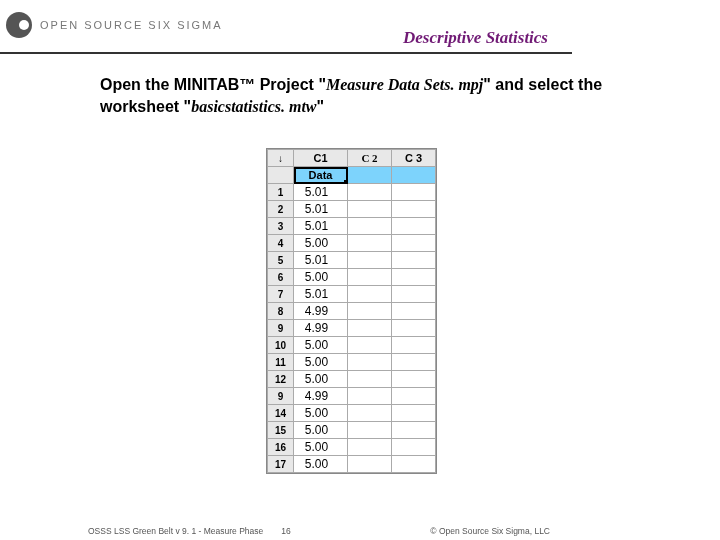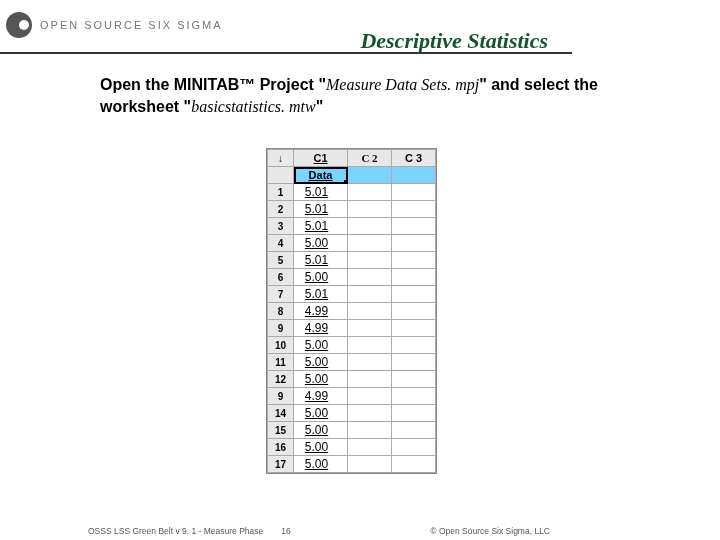--- a/index.html
+++ b/index.html
@@ -56,38 +56,38 @@
     color: #777;
     font-weight: 500;
   }
   .page-title {
     position: absolute;
     right: 24px;
     top: 20px;
     font-family: "Times New Roman", Times, serif;
     font-style: italic;
     font-weight: bold;
-    font-size: 22px;
-    color: #14532d;
+    font-size: 17px;
+    color: #701a75;
   }
   .instruction {
     position: absolute;
     top: 74px;
     left: 100px;
     width: 560px;
     font-family: Arial, Helvetica, sans-serif;
     font-size: 16px;
     font-weight: bold;
     line-height: 1.35;
     color: #000;
   }
   .instruction .ital {
     font-style: italic;
     font-family: "Times New Roman", Times, serif;
-    font-weight: normal;
+    font-weight: bold;
   }
   .table-wrap {
     position: absolute;
     top: 148px;
     left: 266px;
     border: 1px solid #888;
     font-family: Arial, sans-serif;
     font-size: 11px;
     background: #fff;
   }
@@ -100,21 +100,21 @@
     text-align: center;
     padding: 0;
     box-sizing: border-box;
   }
   .row-hdr {
     width: 26px;
     background: #e8e8e8;
     font-weight: bold;
     font-size: 10px;
   }
-  .col-c1 { width: 54px; text-decoration: underline; }
+  .col-c1 { width: 54px; }
   .col-c2 { width: 44px; font-family: Liberation Serif, serif; }
   .col-c3 { width: 44px; }
   .col-hdr {
     background: #e8e8e8;
     font-weight: bold;
     font-size: 11px;
   }
   .name-hdr {
     background: #7dd3fc;
     font-weight: bold;

